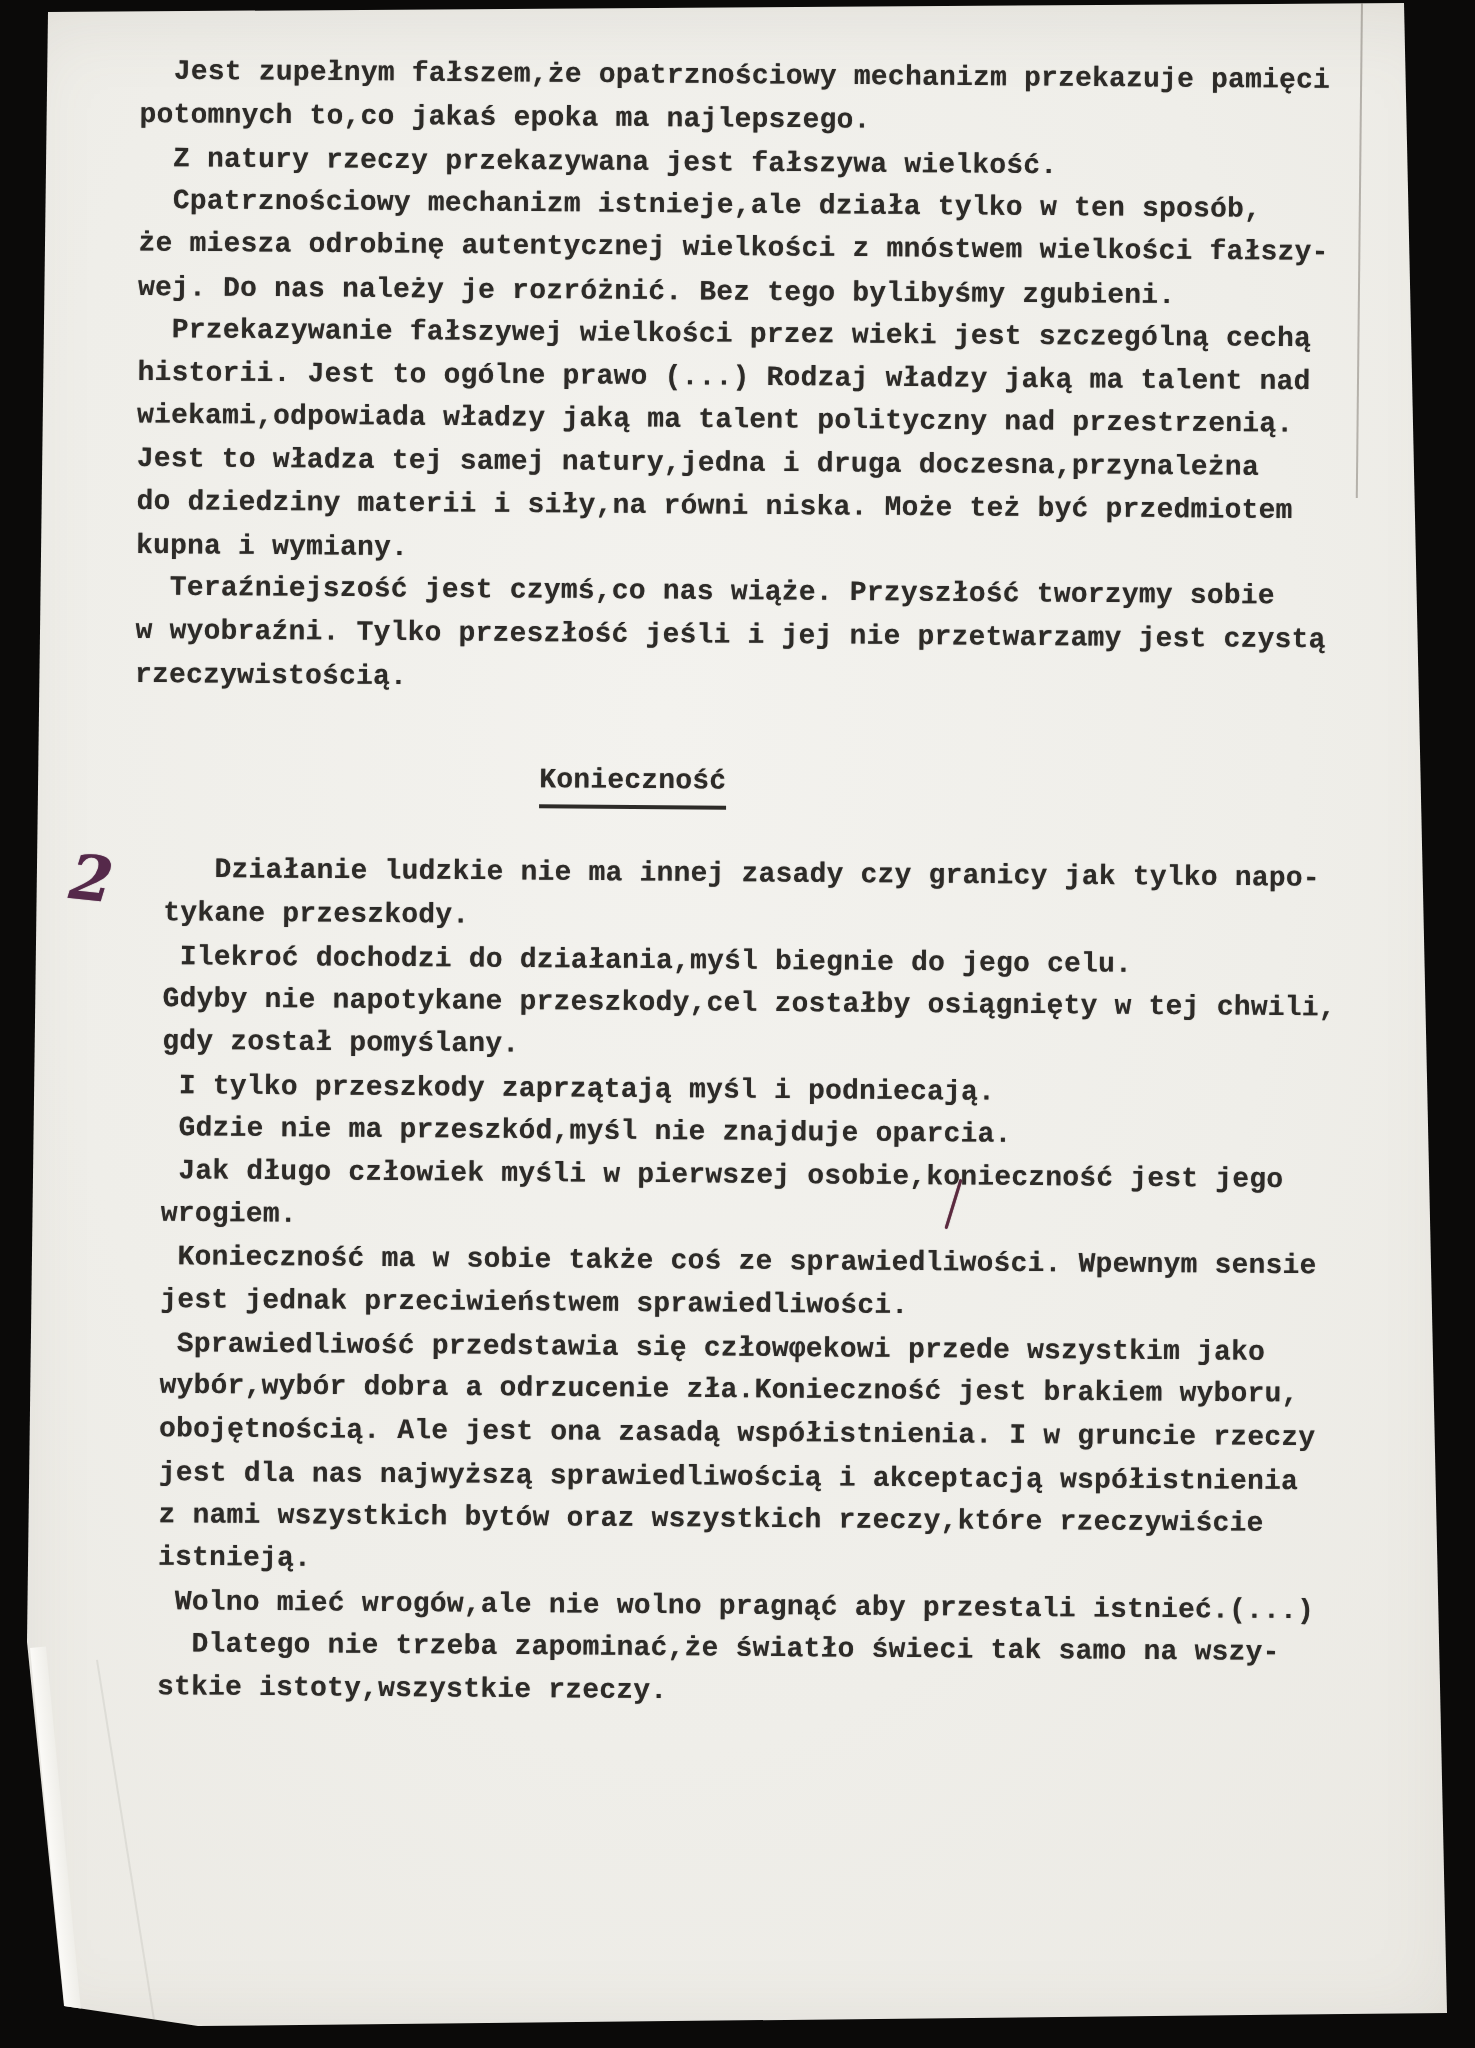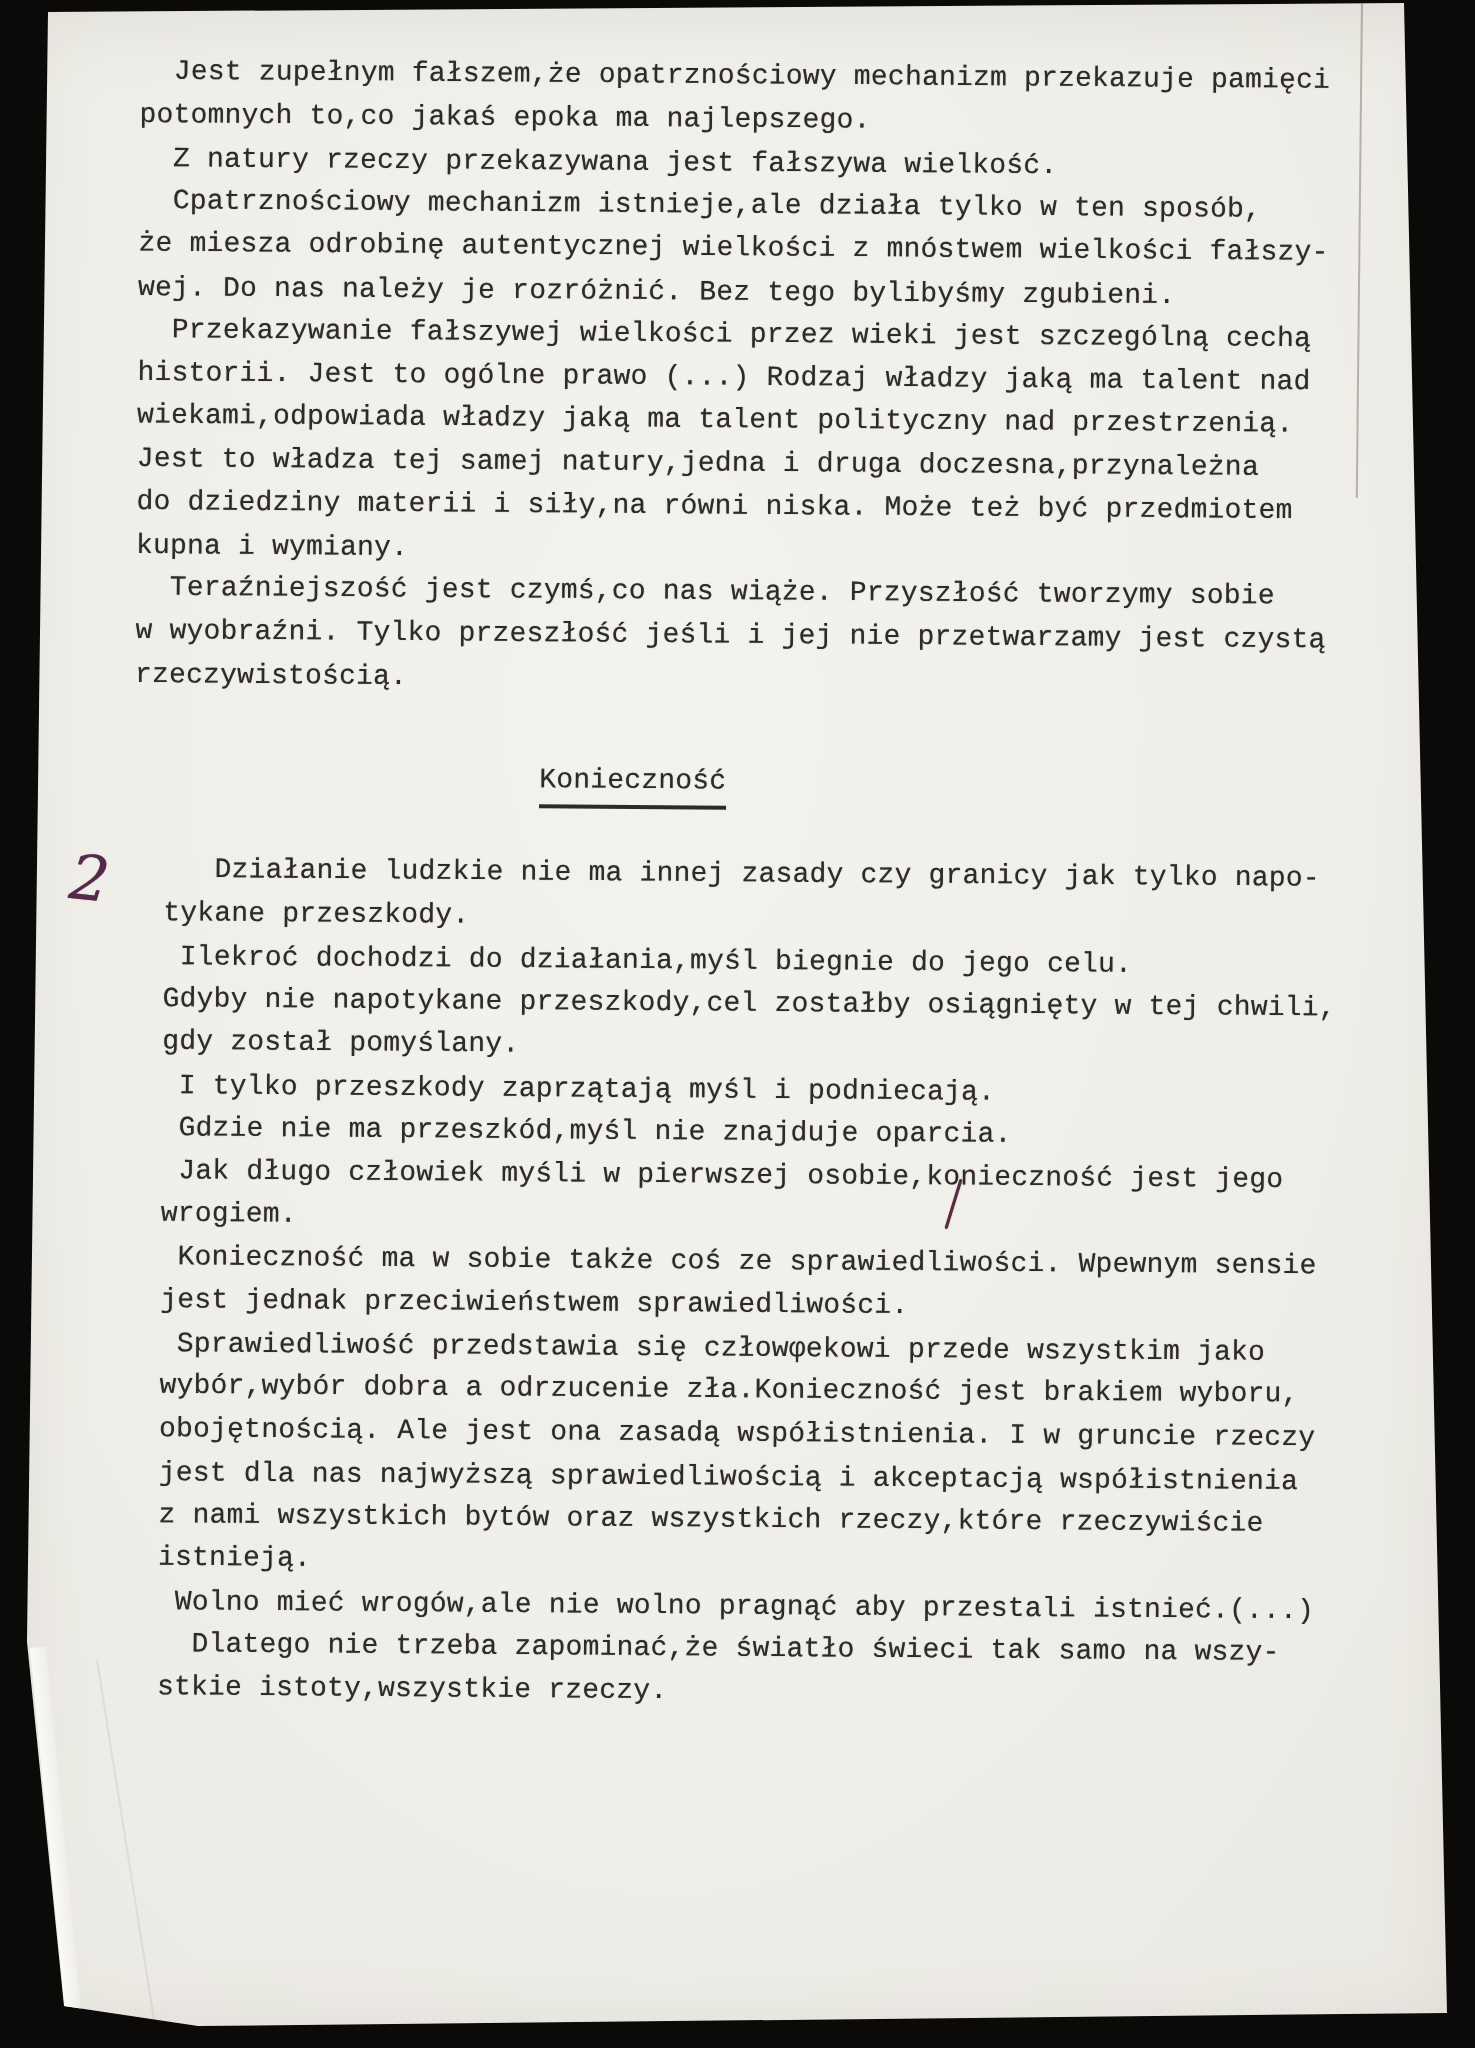--- a/index.html
+++ b/index.html
@@ -17,20 +17,21 @@
       radial-gradient(ellipse at 45% 35%, #f3f2ee 0%, #efeee9 55%, #eae8e2 100%);
     clip-path:polygon(
       48px 12px,
       1404px 3px,
       1447px 2013px,
       198px 2026px,
       64px 2006px,
       27px 1642px
     );
     box-shadow:inset 0 0 90px rgba(120,110,95,0.18);
+    font-weight:bold;
   }
   
   .fold-sliver{
     position:absolute;left:30px;top:1648px;width:16px;height:372px;
     background:linear-gradient(90deg,#fbfaf7,#efeee9);
     transform:rotate(-5.5deg);transform-origin:top left;
   }
   .fold-crease{
     position:absolute;left:96px;top:1660px;width:2px;height:380px;
     background:rgba(90,85,75,0.10);

